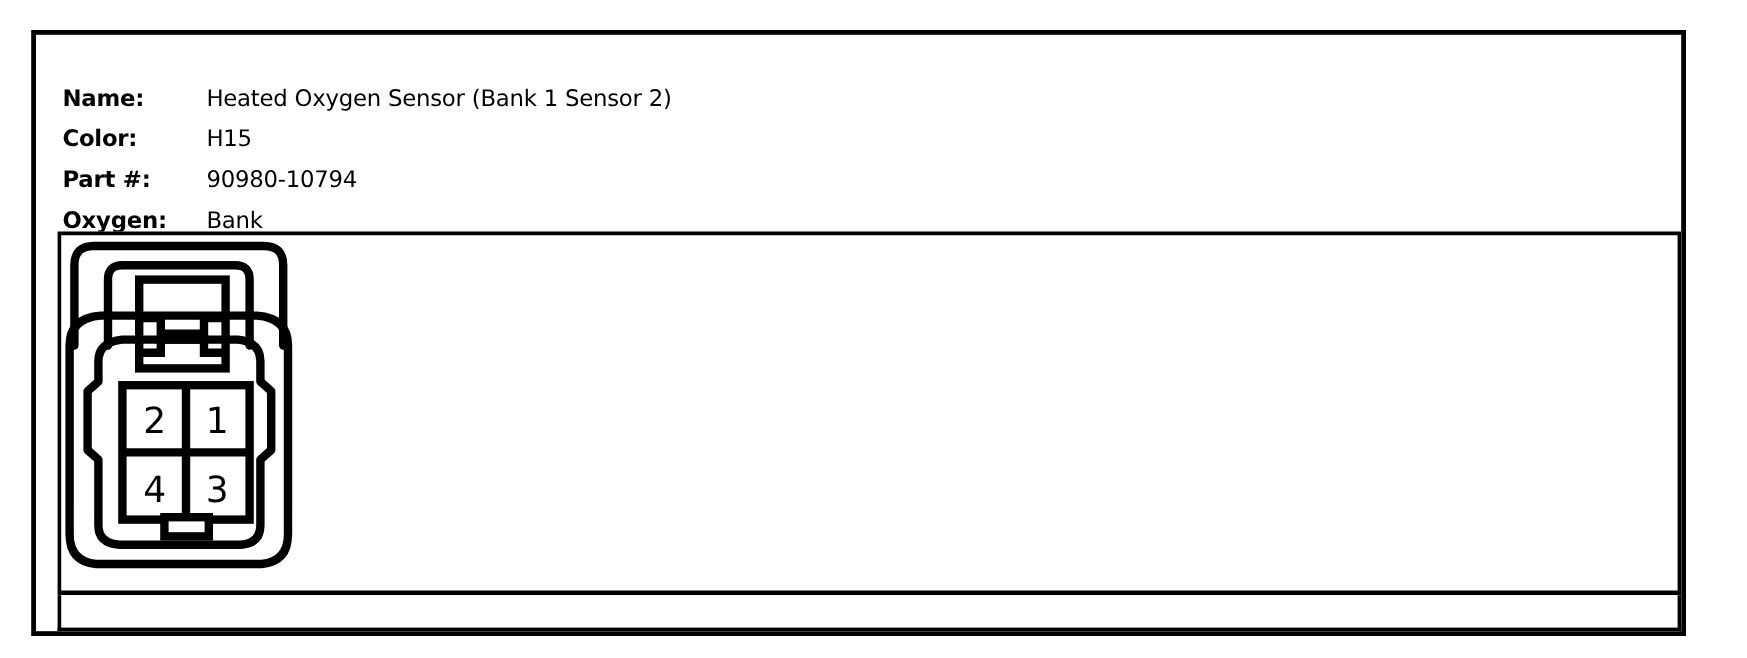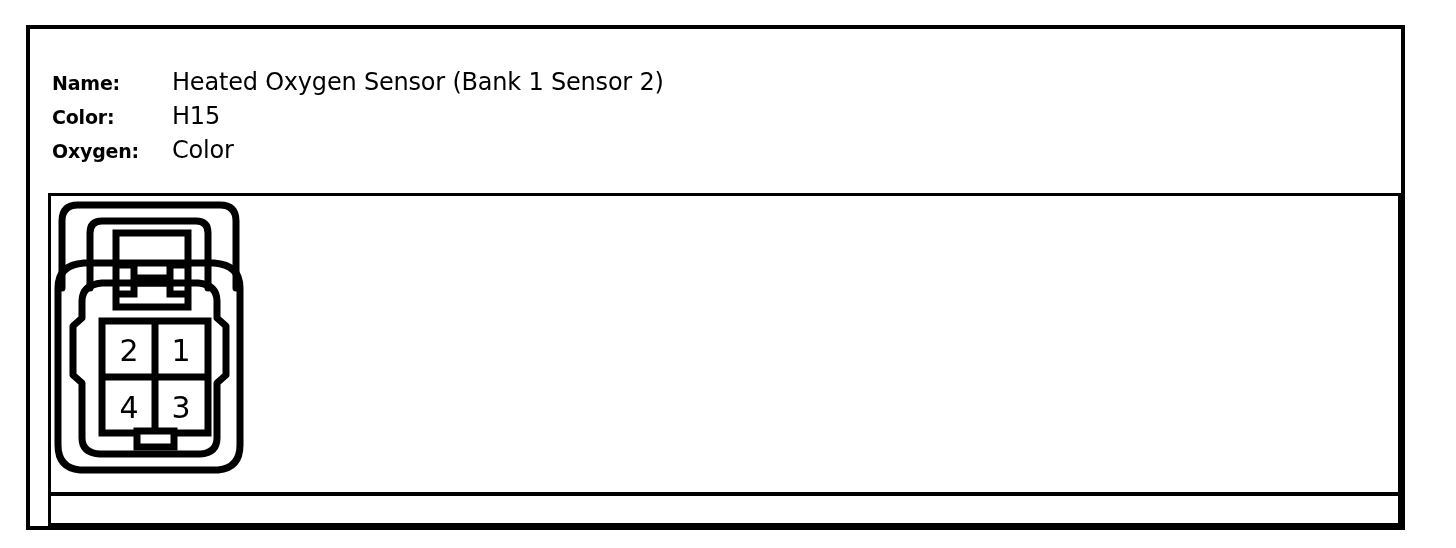--- a/index.html
+++ b/index.html
@@ -51,21 +51,21 @@
     white-space: nowrap;
   }
   .spec-label {
     width: 120px;
     flex: 0 0 120px;
     font-weight: bold;
     font-size: 19px;
     letter-spacing: -0.2px;
   }
   .spec-value {
-    font-size: 24px;
+    font-size: 19px;
     font-weight: normal;
     letter-spacing: -0.2px;
     text-align: center;
   }
 
   
   .diagram-panel {
     position: absolute;
     left: 48px;
     top: 193px;
@@ -119,24 +119,28 @@
     <div class="spec-row">
       <div class="spec-label">Name:</div>
       <div class="spec-value">Heated Oxygen Sensor (Bank 1 Sensor 2)</div>
     </div>
 
     <div class="spec-row">
       <div class="spec-label">Color:</div>
       <div class="spec-value">H15</div>
     </div>
 
+    <div class="spec-row">
+      <div class="spec-label">Part #:</div>
+      <div class="spec-value">90980-10794</div>
+    </div>
 
     <div class="spec-row">
       <div class="spec-label">Oxygen:</div>
-      <div class="spec-value">Color</div>
+      <div class="spec-value">Bank</div>
     </div>
 
   </div>
 
   <div class="diagram-panel"></div>
 
   <div class="footer-strip"></div>
 
   <div class="connector-wrap">
     <svg width="210" height="290" viewBox="0 0 210 290">

